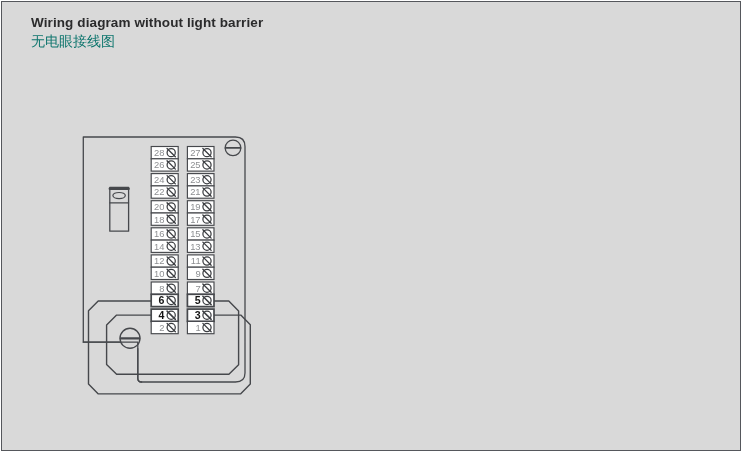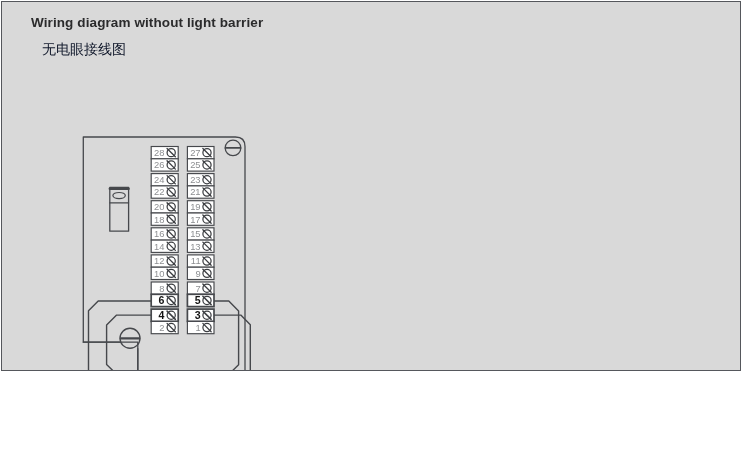--- a/index.html
+++ b/index.html
@@ -1,27 +1,27 @@
 <!DOCTYPE html>
 <html><head>
 <meta charset="utf-8">
 <style>
   html,body{margin:0;padding:0;background:#ffffff;font-family:"Liberation Sans","DejaVu Sans",sans-serif;}
   .page{
     position:relative;
-    width:740px;height:370px;
+    width:740px;height:450px;
     margin:1px;
     border:1.5px solid #55575c;
     background:#d9d9d9;
     box-sizing:border-box;
     overflow:hidden;
   }
   .titleblock{position:absolute;left:29px;top:13px;z-index:2;}
   .title-en{font-size:13.5px;font-weight:bold;color:#2b2b2c;letter-spacing:0.1px;margin:0 0 3px 0;}
-  .title-zh{font-size:14px;font-weight:normal;color:#0f172a;margin:11px;}
+  .title-zh{font-size:14px;font-weight:normal;color:#0f766e;margin:0;}
   svg.diagram{position:absolute;left:0;top:0;z-index:1;}
   .ln{stroke:#46484c;fill:none;stroke-linejoin:round;stroke-linecap:round;}
 </style>
 </head>
 <body>
 
 <div class="page">
 
   <div class="titleblock">
     <div class="title-en">Wiring diagram without light barrier</div>

